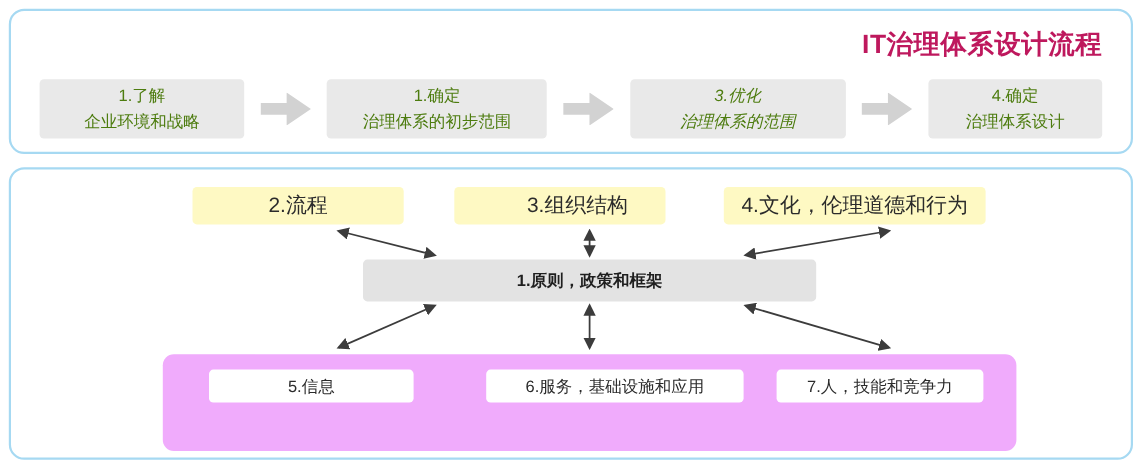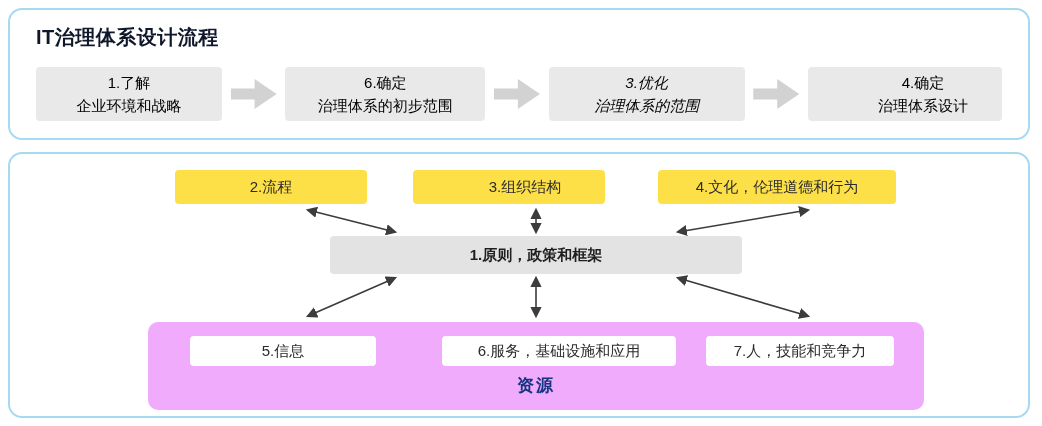--- a/index.html
+++ b/index.html
@@ -7,52 +7,53 @@
     font-family:"Liberation Sans","DejaVu Sans",sans-serif;
     width:1042px;height:426px;position:relative;
     color:#2b2b2b;
   }
   .panel{
     position:absolute;left:8px;width:1022px;
     border:2px solid #a6d9f2;border-radius:14px;
     background:#ffffff;box-sizing:border-box;
   }
   .panel-title{
-    margin:0;font-size:20px;font-weight:bold;color:#0f172a;
+    margin:0;font-size:24px;font-weight:bold;color:#be185d;
     letter-spacing:.5px;
+    text-align:right;
   }
 
   
   #process-panel{top:8px;height:132px;padding:14px 26px 0 26px;}
   .flow{
     display:flex;align-items:center;justify-content:space-between;
     margin-top:16px;
   }
   .step{
     background:#e9e9e9;border-radius:4px;height:54px;
     display:flex;flex-direction:column;align-items:center;justify-content:center;
-    font-size:15px;line-height:23px;color:#000000;text-align:center;
+    font-size:15px;line-height:23px;color:#4d7c0f;text-align:center;
     flex:0 0 auto;
   }
   .step.w1{width:186px;}
   .step.w2{width:200px;}
   .step.w3{width:196px;font-style:italic;}
-  .step.w4{width:158px;padding-left:36px;}
+  .step.w4{width:158px;}
   .block-arrow{
     width:46px;height:30px;background:#d2d2d2;flex:0 0 auto;
     clip-path:polygon(0 32%,52% 32%,52% 0,100% 50%,52% 100%,52% 68%,0 68%);
   }
 
   
   #factors-panel{top:152px;height:266px;}
   #factors-panel .panel-title{position:absolute;left:26px;top:24px;}
   .factor-box{
-    position:absolute;height:34px;background:#fde047;border-radius:4px;
+    position:absolute;height:34px;background:#fef9c3;border-radius:4px;
     display:flex;align-items:center;justify-content:center;
-    font-size:15px;color:#2b2b2b;box-sizing:border-box;
+    font-size:19px;color:#2b2b2b;box-sizing:border-box;
   }
   #factor-process{left:165px;top:16px;width:192px;}
   #factor-org{left:403px;top:16px;width:192px;padding-left:32px;}
   #factor-culture{left:648px;top:16px;width:238px;}
   #factor-principles{
     position:absolute;left:320px;top:82px;width:412px;height:38px;
     background:#e3e3e3;border-radius:4px;
     display:flex;align-items:center;justify-content:center;
     font-size:15px;font-weight:bold;color:#1f1f1f;
   }
@@ -83,21 +84,21 @@
   <div class="flow">
 
     <div class="step w1">
       <span>1.了解</span>
       <span>企业环境和战略</span>
     </div>
 
     <div class="block-arrow"></div>
 
     <div class="step w2">
-      <span>6.确定</span>
+      <span>1.确定</span>
       <span>治理体系的初步范围</span>
     </div>
 
     <div class="block-arrow"></div>
 
     <div class="step w3">
       <span>3.优化</span>
       <span>治理体系的范围</span>
     </div>
 
@@ -136,15 +137,14 @@
   <div class="factor-box" id="factor-process">2.流程</div>
   <div class="factor-box" id="factor-org">3.组织结构</div>
   <div class="factor-box" id="factor-culture">4.文化，伦理道德和行为</div>
 
   <div id="factor-principles">1.原则，政策和框架</div>
 
   <div id="resource-container">
     <div class="resource-box" id="res-info">5.信息</div>
     <div class="resource-box" id="res-service">6.服务，基础设施和应用</div>
     <div class="resource-box" id="res-people">7.人，技能和竞争力</div>
-    <div id="resource-label">资源</div>
   </div>
 </section>
 
 </body></html>

